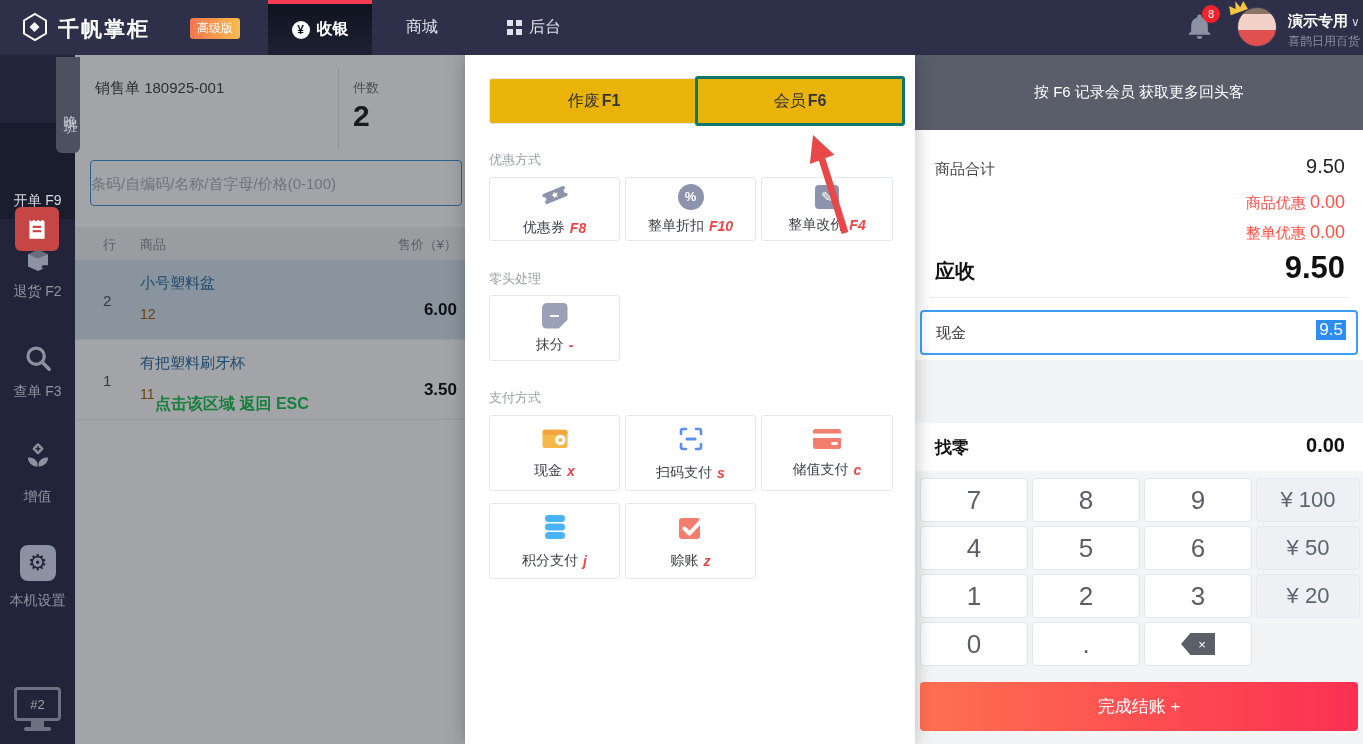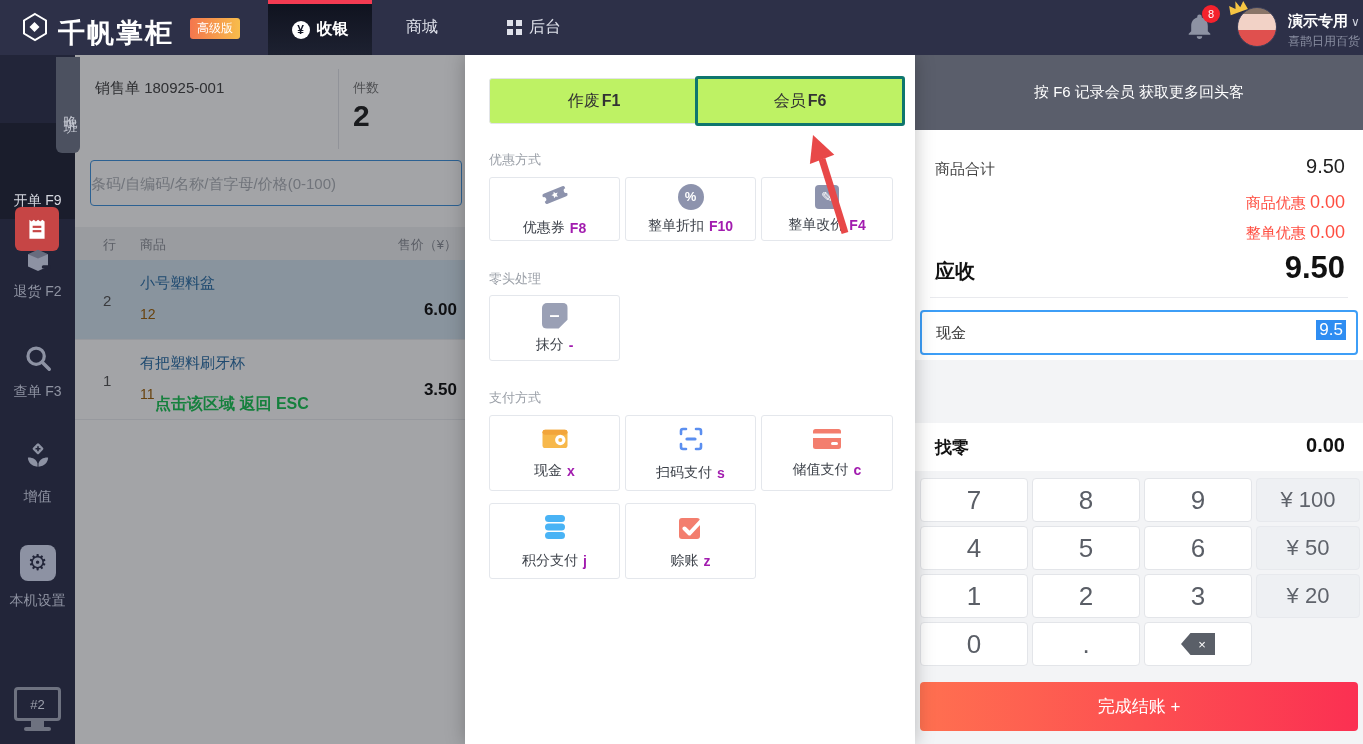--- a/index.html
+++ b/index.html
@@ -2,21 +2,21 @@
 <html><head>
 <meta charset="utf-8">
 <style>
   * { margin:0; padding:0; box-sizing:border-box; font-family:"Liberation Sans","DejaVu Sans",sans-serif; }
   html,body { width:1363px; height:744px; overflow:hidden; background:#eef0f3; }
   #app { position:relative; width:1363px; height:744px; }
 
   
   .topbar { position:absolute; left:0; top:0; width:1363px; height:55px; background:#2d3048; z-index:50; }
   .logo-icon { position:absolute; left:20px; top:12px; width:30px; height:30px; }
-  .brand { position:absolute; left:58px; top:15px; font-size:27px; font-weight:bold; color:#fff; letter-spacing:2px; }
+  .brand { position:absolute; left:58px; top:15px; font-size:21px; font-weight:bold; color:#fff; letter-spacing:2px; }
   .brand-badge { position:absolute; left:190px; top:18px; padding:2px 7px; font-size:12px; color:#fff; border-radius:3px; background:linear-gradient(90deg,#f4764e,#f8bd4b); }
   .top-tab { position:absolute; top:0; height:55px; display:flex; align-items:center; justify-content:center; gap:7px; color:#dfe1ea; font-size:16px; cursor:pointer; }
   .tab-cashier { left:268px; width:104px; background:linear-gradient(180deg,#10131f,#1d2131); border-top:4px solid #f43b52; color:#fff; font-weight:bold; }
   .tab-mall { left:372px; width:100px; }
   .tab-backend { left:482px; width:104px; }
   .yen-circle { display:inline-flex; align-items:center; justify-content:center; width:18px; height:18px; border-radius:50%; background:#fff; color:#141827; font-size:12px; font-weight:bold; }
   .bell-wrap { position:absolute; left:1186px; top:14px; width:30px; height:30px; }
   .bell-badge { position:absolute; left:1202px; top:5px; min-width:18px; height:18px; border-radius:9px; background:#f5222d; color:#fff; font-size:11px; line-height:18px; text-align:center; z-index:2; }
   .avatar { position:absolute; left:1237px; top:7px; width:40px; height:40px; border-radius:50%; overflow:hidden; background:linear-gradient(180deg,#8a7568 0%,#8a7568 16%,#f2d2c6 16%,#f2d2c6 58%,#e0504e 58%); border:1px solid #3c405a; }
   .crown { position:absolute; left:1228px; top:-1px; transform:rotate(-20deg); z-index:2; }
@@ -52,27 +52,27 @@
   .row.sel { background:#d6e6f1; }
   .row-line { position:absolute; left:28px; top:32px; font-size:15px; color:#555; }
   .row-name { position:absolute; left:65px; top:14px; font-size:15px; color:#2a6ea6; }
   .row-qty { position:absolute; left:65px; top:46px; font-size:14px; color:#a16207; }
   .row-price { position:absolute; right:8px; top:40px; font-size:17px; font-weight:bold; color:#111; }
   .left-overlay { position:absolute; left:0; top:0; width:390px; height:689px; background:rgba(14,16,24,0.38); z-index:5; cursor:pointer; }
   .overlay-hint { position:absolute; left:80px; top:339px; color:#15803d; font-size:16px; font-weight:bold; }
 
   
   .modal { position:absolute; left:465px; top:55px; width:450px; height:689px; background:#fff; box-shadow:0 0 18px rgba(0,0,0,0.25); z-index:30; }
-  .btn-big { position:absolute; height:46px; width:210px; background:#bef264; border:1px solid #e2e4e8; border-radius:3px; display:flex; align-items:center; justify-content:center; gap:2px; font-size:16px; color:#333; cursor:pointer; }
+  .btn-big { position:absolute; height:46px; width:210px; background:#eab308; border:1px solid #e2e4e8; border-radius:3px; display:flex; align-items:center; justify-content:center; gap:2px; font-size:16px; color:#333; cursor:pointer; }
   .btn-void { left:24px; top:23px; }
   .btn-member { left:230px; top:21px; height:50px; border:3px solid #0f766e; }
   .sec-label { position:absolute; left:24px; font-size:13px; color:#9ba0a8; }
   .card { position:absolute; width:131px; background:#fff; border:1px solid #e4e7ec; border-radius:3px; cursor:pointer; display:flex; flex-direction:column; align-items:center; justify-content:center; gap:7px; }
   .card-label { font-size:14px; color:#3a3f47; display:flex; gap:5px; align-items:center; }
-  .card-label b { color:#a21caf; }
+  .card-label b { color:#ef4444;font-style:italic; }
   .pct-circle { width:26px; height:26px; border-radius:50%; background:#8d93ad; color:#fff; font-size:13px; font-weight:bold; display:flex; align-items:center; justify-content:center; }
   .pencil-sq { width:24px; height:24px; border-radius:4px; background:#8d93ad; color:#fff; font-size:14px; display:flex; align-items:center; justify-content:center; }
   .minus-sq { width:26px; height:26px; background:#9aa0b5; border-radius:5px; clip-path:polygon(0 0,100% 0,100% 66%,66% 100%,0 100%); color:#fff; font-size:18px; font-weight:bold; display:flex; align-items:center; justify-content:center; }
   .arrow-svg { position:absolute; left:330px; top:66px; z-index:3; }
 
   
   .right-panel { position:absolute; left:915px; top:55px; width:448px; height:689px; background:#f3f4f6; z-index:10; }
   .member-banner { position:absolute; left:0; top:0; width:448px; height:75px; background:#5a5e6b; color:#fff; font-size:15px; display:flex; align-items:center; justify-content:center; cursor:pointer; }
   .totals { position:absolute; left:0; top:75px; width:448px; height:230px; background:#fff; }
   .t-sub-label { position:absolute; left:20px; top:30px; font-size:15px; color:#444; }

